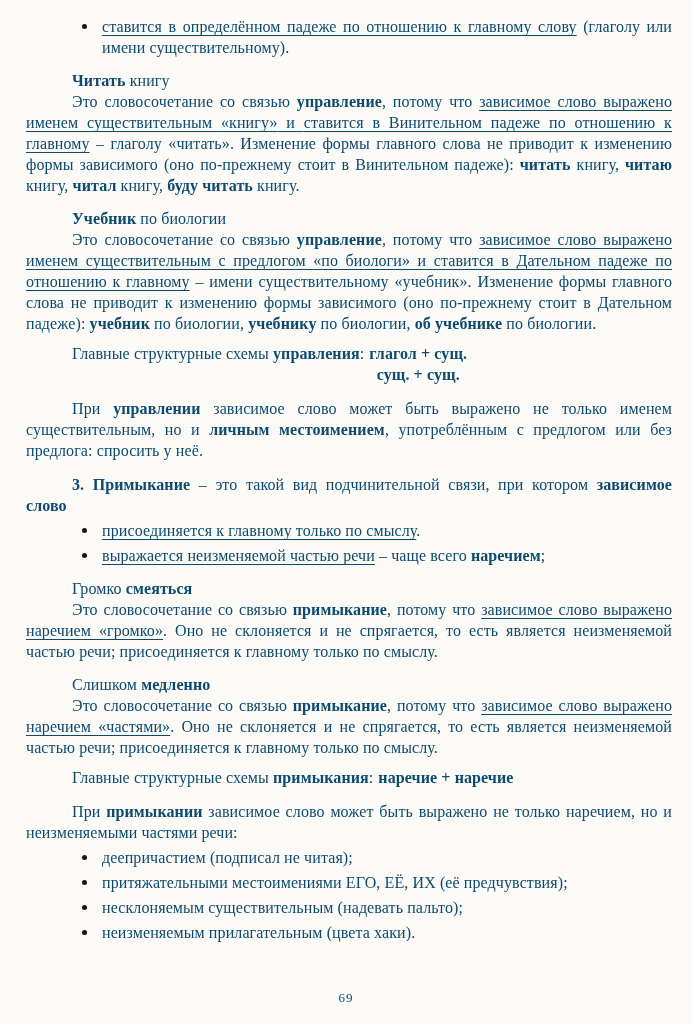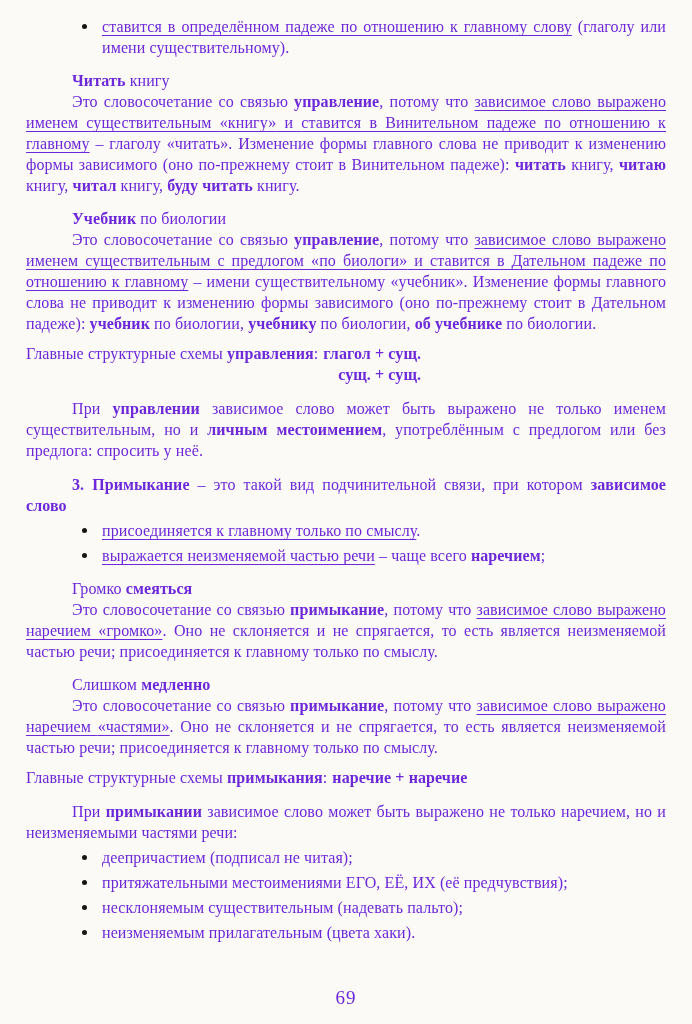--- a/index.html
+++ b/index.html
@@ -5,45 +5,46 @@
   html, body { margin: 0; padding: 0; }
   body {
     width: 692px; height: 1024px;
     background: #e9e9e9;
     font-family: "Liberation Serif", "DejaVu Serif", serif;
   }
   .page {
     position: relative;
     width: 692px; height: 1024px;
     background: #fbfaf7;
-    color: #6d28d9;
+    color: #0c4a6e;
     overflow: hidden;
     box-sizing: border-box;
-    padding: 14px 26px 0 26px;
+    padding: 14px 20px 0 26px;
     font-size: 16px;
     line-height: 21px;
     letter-spacing: 0.1px;
   }
   .para {
     text-align: justify;
     text-indent: 46px;
     margin-top: 13px;
   }
   .example + .para { margin-top: 0; }
   .example {
     margin-left: 46px;
     margin-top: 12px;
   }
   .schema {
     display: flex;
+    margin-left: 46px;
     margin-top: 9px;
     text-align: left;
   }
   .schema-label { white-space: pre-wrap; }
-  .schema-col { text-align: right; padding-left: 5px; font-weight: bold; }
+  .schema-col { text-align: center; padding-left: 5px; font-weight: bold; }
   .schema-col .schema-line { white-space: pre; }
   .bullet-item {
     position: relative;
     padding-left: 76px;
     text-align: justify;
     margin-top: 4px;
   }
   .page > .bullet-item:first-child { margin-top: 2px; }
   .dot {
     position: absolute;
@@ -52,21 +53,21 @@
     border-radius: 50%;
     background: #171513;
   }
   .b { font-weight: bold; }
   .i { }
   .u { text-decoration: underline; text-underline-offset: 3px; text-decoration-thickness: 1px; }
   .footer {
     position: absolute;
     left: 0; right: 0; bottom: 16px;
     text-align: center;
-    font-size: 19px;
+    font-size: 13px;
     letter-spacing: 1px;
   }
 </style>
 </head>
 <body>
 
 <main class="page">
   <div class="bullet-item"><span class="dot"></span><span class="u">ставится в определённом падеже по отношению к главному слову</span><span class=""> (глаголу или имени существительному).</span></div>
     <div class="example"><span class="b i ">Читать</span><span class="i "> книгу</span></div>
     <div class="para"><span class="">Это словосочетание со связью </span><span class="b ">управление</span><span class="">, потому что </span><span class="u">зависимое слово выражено именем существительным </span><span class="i u">«книгу»</span><span class="u"> и </span><span class="u">ставится в Винительном падеже по отношению к главному</span><span class=""> – глаголу </span><span class="i ">«читать»</span><span class="">. Изменение формы главного слова не приводит к изменению формы зависимого (оно по-прежнему стоит в Винительном падеже): </span><span class="b i ">читать</span><span class="i "> книгу</span><span class="">, </span><span class="b i ">читаю</span><span class="i "> книгу</span><span class="">, </span><span class="b i ">читал</span><span class="i "> книгу</span><span class="">, </span><span class="b i ">буду читать</span><span class="i "> книгу</span><span class="">.</span></div>

